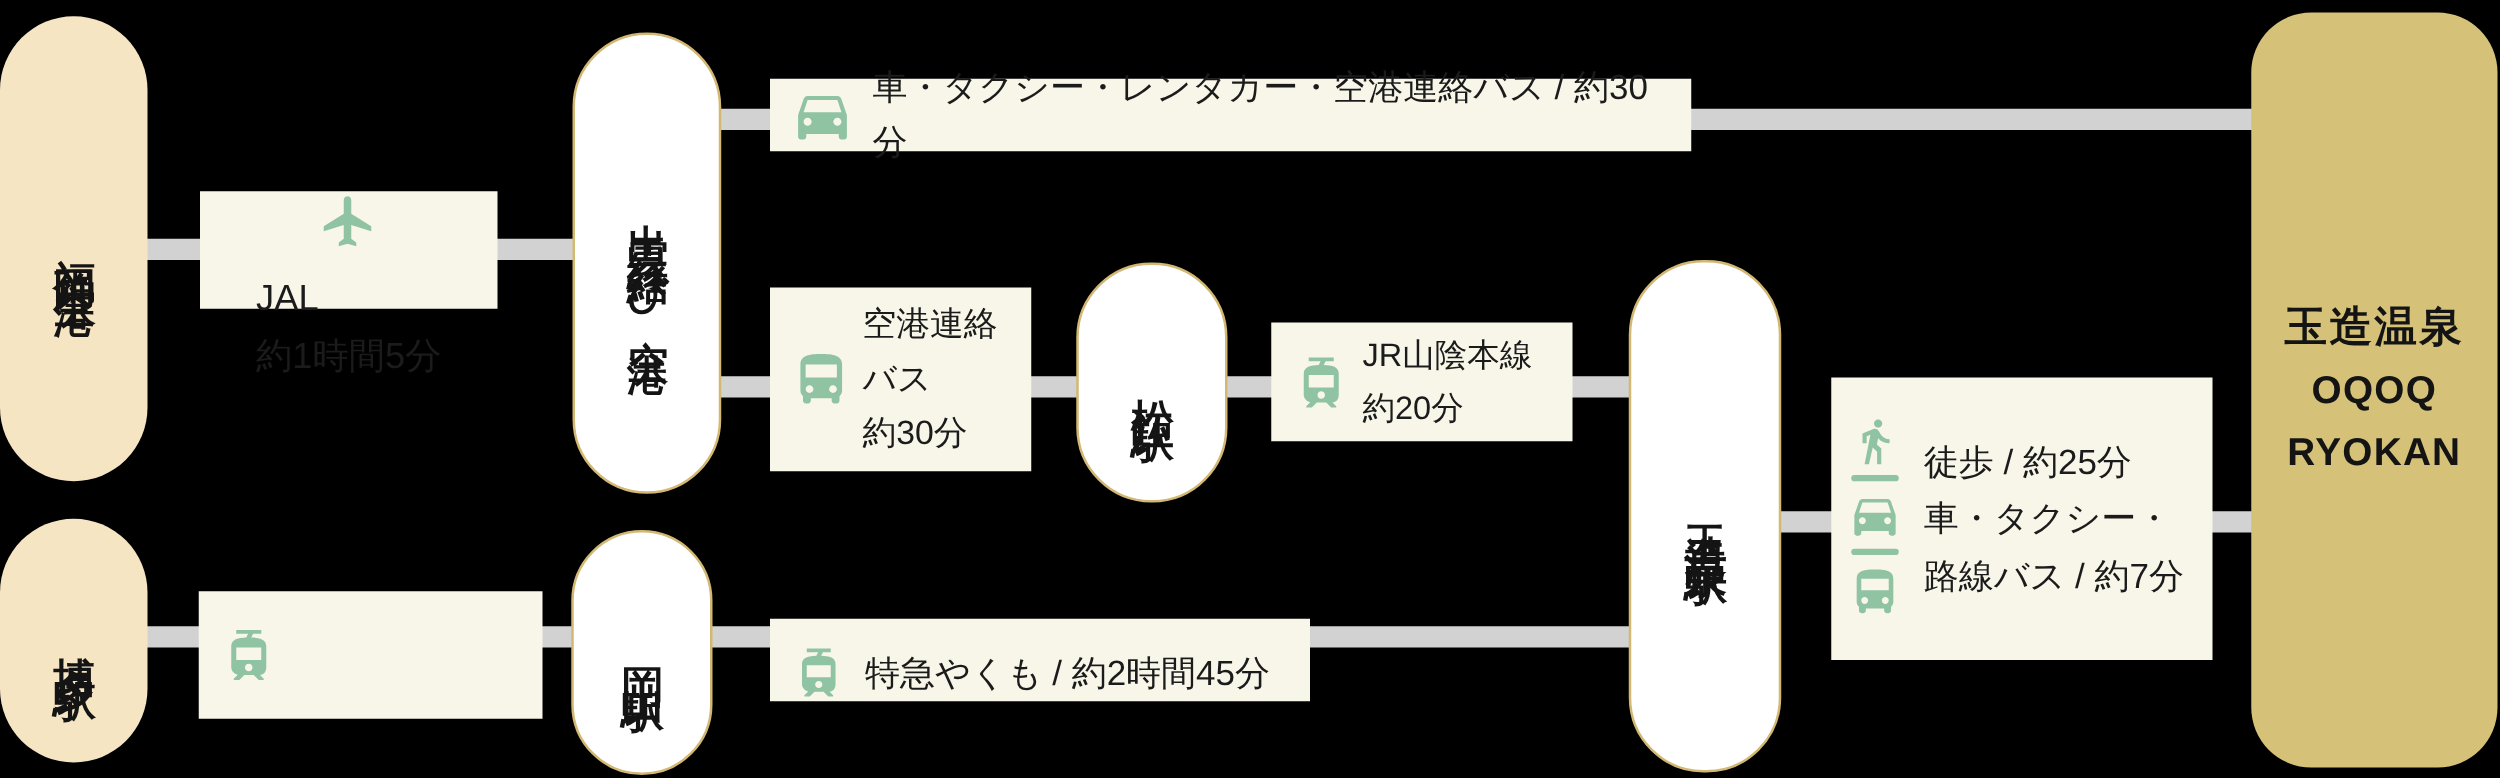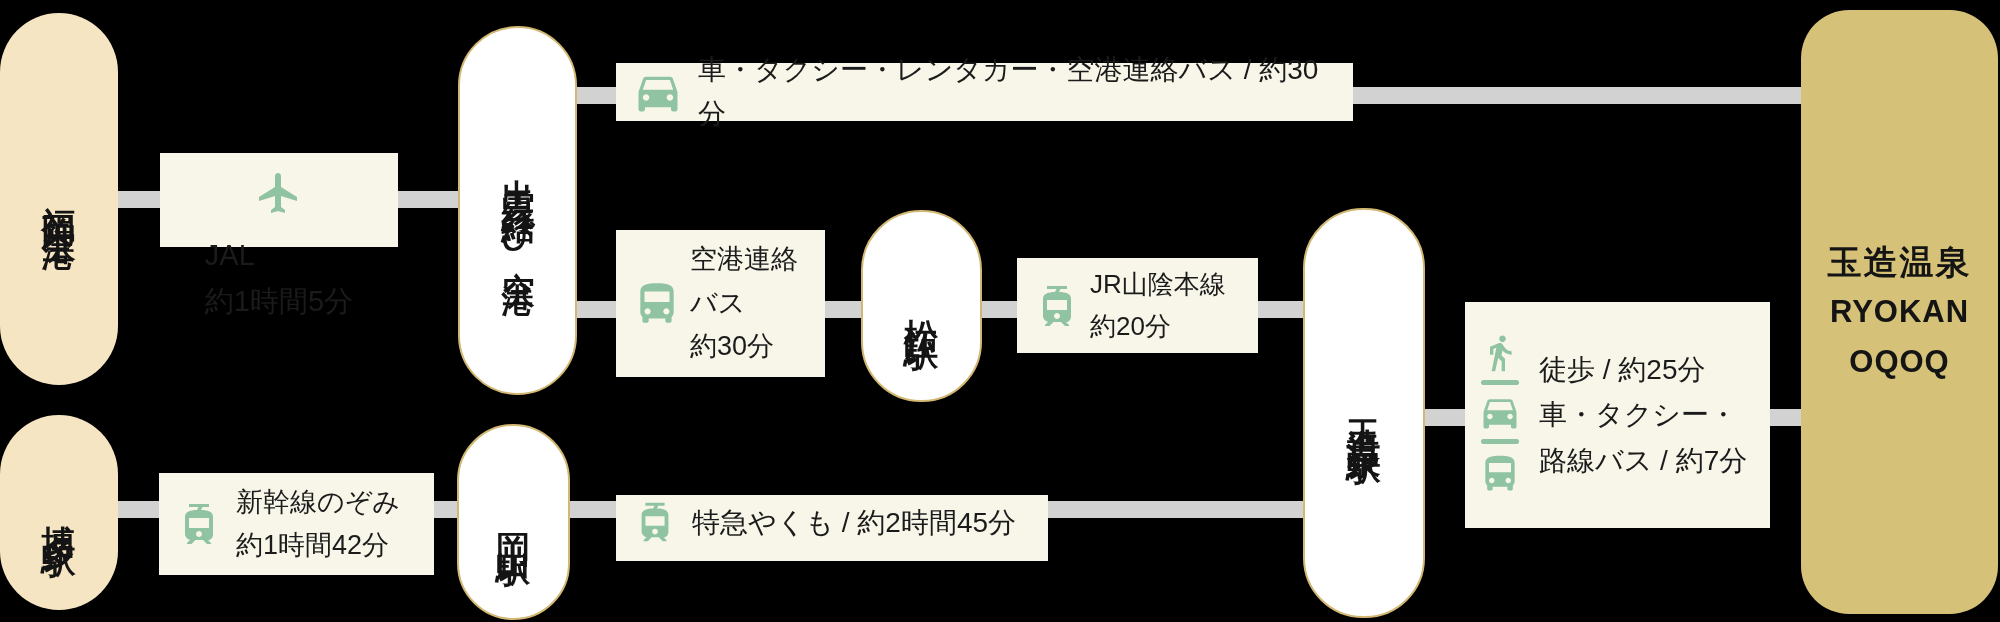--- a/index.html
+++ b/index.html
@@ -49,21 +49,21 @@
     background:var(--gold);border-radius:48px;
     display:flex;flex-direction:column;align-items:center;justify-content:center;
     text-align:center;color:#141414;font-weight:700;line-height:50px;
   }
   .n-ryokan .jp{font-size:34px;letter-spacing:2px;}
   .n-ryokan .en{font-size:31px;letter-spacing:1px;}
   
   .label{
     position:absolute;z-index:2;background:var(--cream);
     display:flex;align-items:center;box-sizing:border-box;
-    padding:16px 16px;gap:16px;
+    padding:0 16px;gap:16px;
   }
   .label .txt{
     white-space:pre-line;font-size:28px;line-height:1.58;color:var(--ink);
   }
   .icon{display:flex;align-items:center;justify-content:center;color:var(--icon-green);flex:0 0 auto;}
   .icon svg{display:block;fill:currentColor;}
   .b-jal{left:160px;top:153px;width:238px;height:94px;flex-direction:column;}
   .b-jal .txt{font-size:29px;}
   .b-cartop{left:616px;top:63px;width:737px;height:58px;gap:14px;}
   .b-airbus{left:616px;top:230px;width:209px;height:147px;gap:8px;}
@@ -102,22 +102,22 @@
     <span class="vtext fs34">松江駅</span>
   </div>
   <div class="pill white n-okayama">
     <span class="vtext fs34">岡山駅</span>
   </div>
   <div class="pill white n-tamatsukuri">
     <span class="vtext">玉造温泉駅</span>
   </div>
   <div class="n-ryokan">
     <span class="jp">玉造温泉</span>
+    <span class="en">OQOQ</span>
     <span class="en">RYOKAN</span>
-    <span class="en">OQOQ</span>
   </div>
 
   <div class="label b-jal">
     <span class="icon">
       <svg width="48" height="48" viewBox="0 0 24 24">
           <path d="M21 16v-2l-8-5V3.5c0-.83-.67-1.5-1.5-1.5S10 2.67 10 3.5V9l-8 5v2l8-2.5V19l-2 1.5V22l3.5-1 3.5 1v-1.5L13 19v-5.5l8 2.5z"></path>
         </svg>
     </span>
     <span class="txt">JAL
 約1時間5分</span>
@@ -152,22 +152,20 @@
     <span class="txt">JR山陰本線
 約20分</span>
   </div>
 
   <div class="label b-shink">
     <span class="icon">
       <svg width="48" height="48" viewBox="0 0 24 24">
           <path d="M19 16.94V8.5c0-2.79-2.61-3.4-6.01-3.49l.76-1.51H17V2H7v1.5h4.75l-.76 1.52C7.86 5.11 5 5.73 5 8.5v8.44c0 1.45 1.19 2.66 2.59 2.97L6 21.5v.5h2.23l2-2H14l2 2h2v-.5L16.5 20h-.08c1.69 0 2.58-1.37 2.58-3.06zm-7 1.56c-.83 0-1.5-.67-1.5-1.5s.67-1.5 1.5-1.5 1.5.67 1.5 1.5-.67 1.5-1.5 1.5zm5-4.5H7V9h10v5z"></path>
         </svg>
     </span>
-    <span class="txt">新幹線のぞみ
-約1時間42分</span>
   </div>
 
   <div class="label b-yakumo">
     <span class="icon">
       <svg width="46" height="46" viewBox="0 0 24 24">
           <path d="M19 16.94V8.5c0-2.79-2.61-3.4-6.01-3.49l.76-1.51H17V2H7v1.5h4.75l-.76 1.52C7.86 5.11 5 5.73 5 8.5v8.44c0 1.45 1.19 2.66 2.59 2.97L6 21.5v.5h2.23l2-2H14l2 2h2v-.5L16.5 20h-.08c1.69 0 2.58-1.37 2.58-3.06zm-7 1.56c-.83 0-1.5-.67-1.5-1.5s.67-1.5 1.5-1.5 1.5.67 1.5 1.5-.67 1.5-1.5 1.5zm5-4.5H7V9h10v5z"></path>
         </svg>
     </span>
     <span class="txt">特急やくも / 約2時間45分</span>
   </div>

